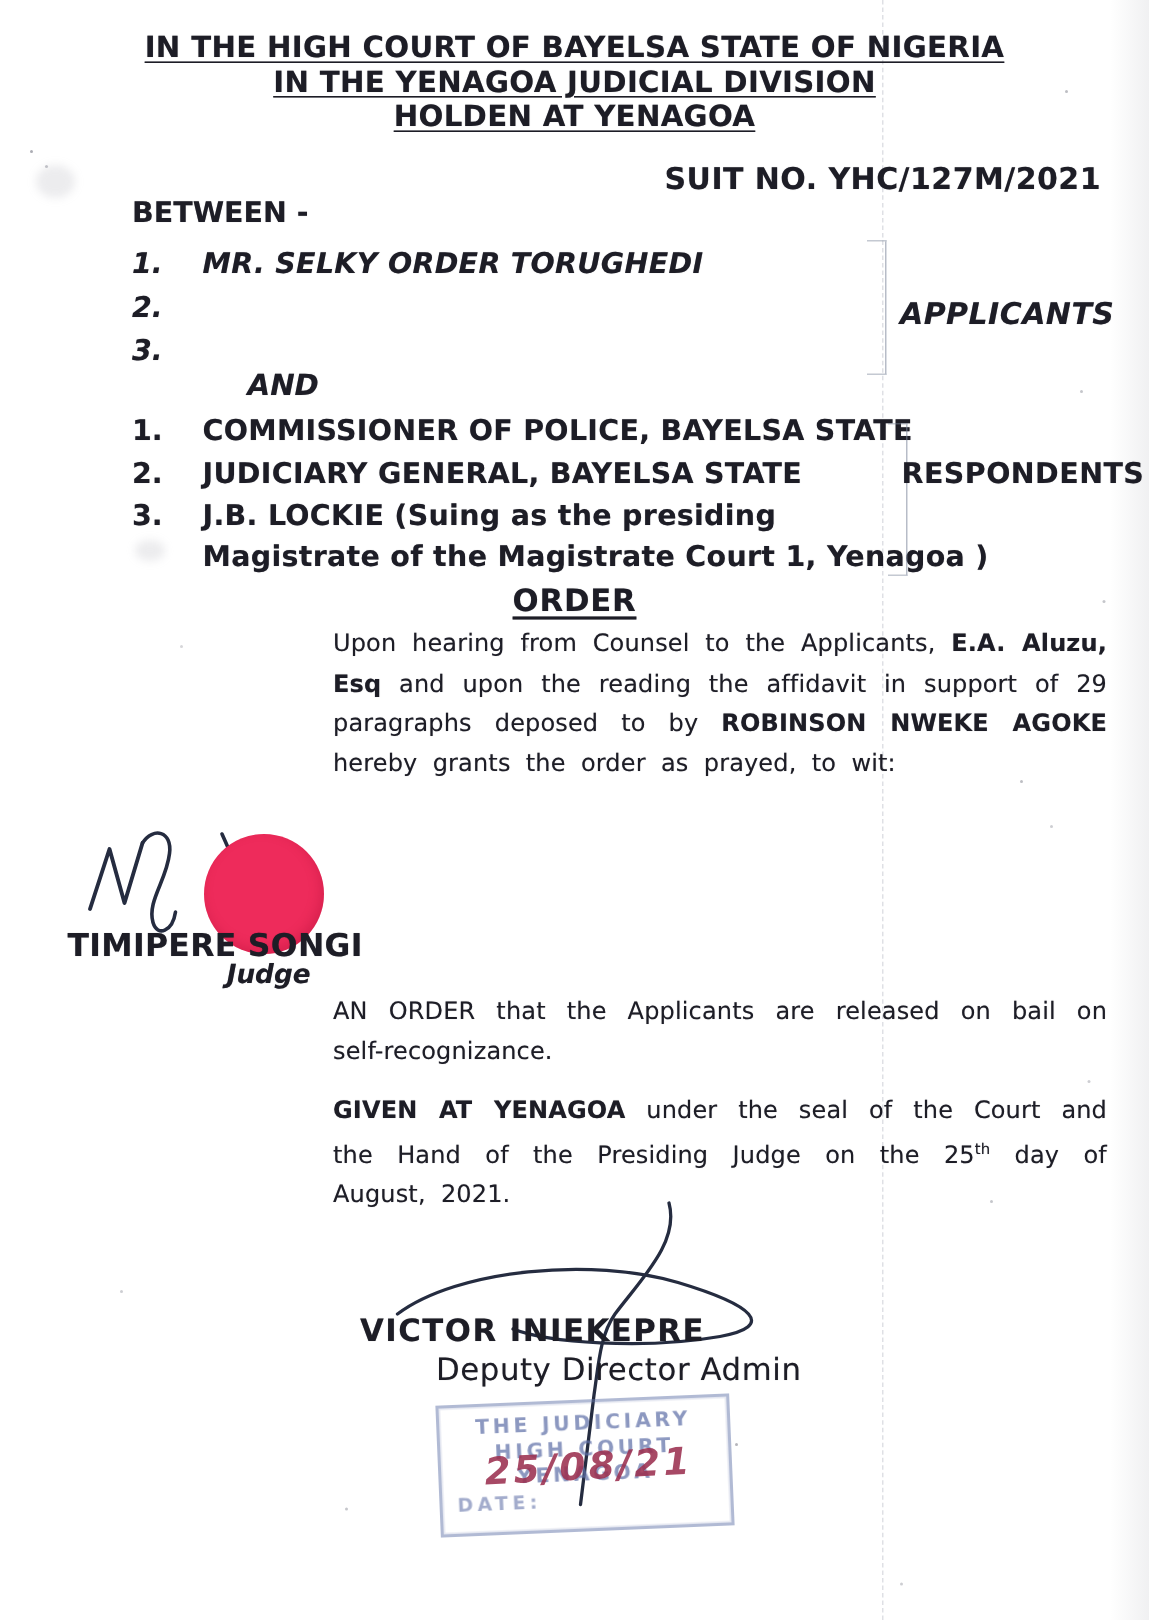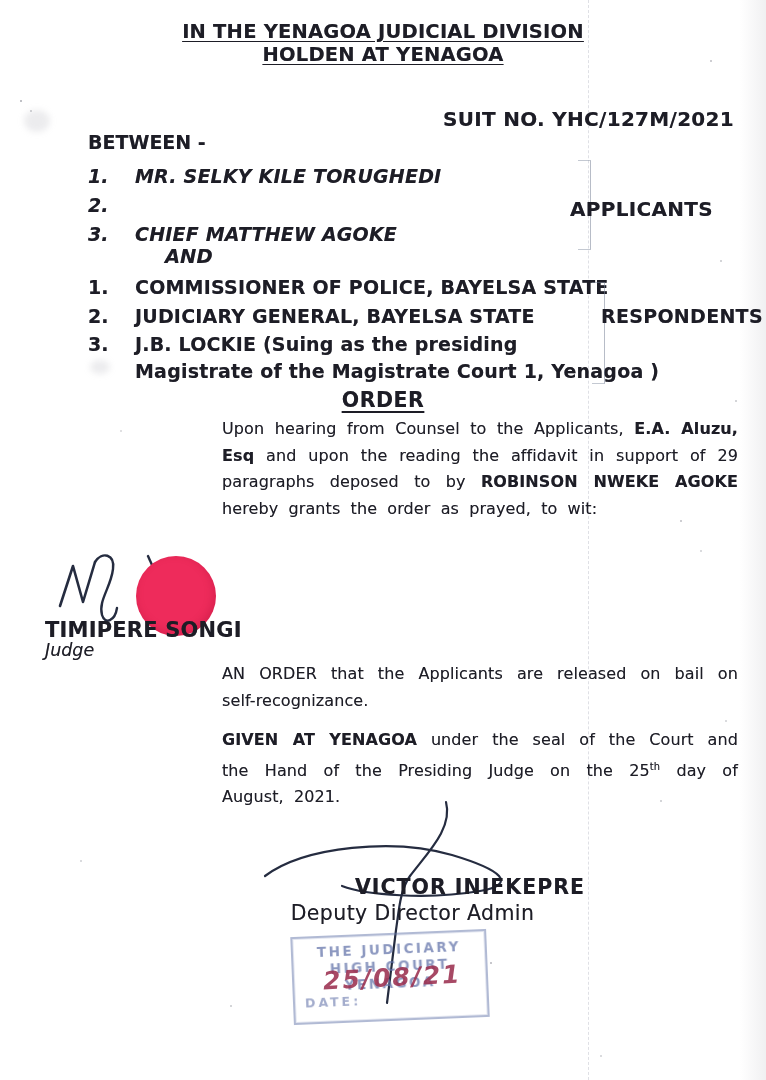--- a/index.html
+++ b/index.html
@@ -22,21 +22,21 @@
   }
   .suitno{ top:107px; right:32px; font-weight:bold; font-size:20px; letter-spacing:.3px; }
 
   
   .between{ top:131px; left:88px; font-weight:bold; font-size:19px; }
   .prow{ position:absolute; left:0; width:600px; height:29px; }
   .pnum{ position:absolute; left:88px; font-weight:bold; font-size:19px; }
   .pname{ position:absolute; left:135px; font-weight:bold; font-size:19px; letter-spacing:.2px; white-space:nowrap; }
   .ital .pnum,.ital .pname{ font-style:italic; }
   .andlbl{ top:245px; left:165px; font-weight:bold; font-style:italic; font-size:19.5px; }
-  .applicants-lbl{ top:197px; left:570px; font-weight:bold; font-size:20px; letter-spacing:.3px; }
+  .applicants-lbl{ top:197px; left:600px; font-weight:bold; font-style:italic; font-size:20px; letter-spacing:.3px; }
   .respondents-lbl{ top:305px; left:601px; font-weight:bold; font-size:19px; letter-spacing:.3px; }
   .bracket{ border-right:1.6px solid rgba(125,135,155,.55); }
   .bracket.caps{ border-top:1.6px solid rgba(125,135,155,.45); border-bottom:1.6px solid rgba(125,135,155,.45); }
 
   
   .order-head{ top:388px; left:0; width:766px; text-align:center; }
   .order-head span{
     font-weight:bold; font-size:20.5px; letter-spacing:.5px;
     text-decoration:underline; text-underline-offset:4px;
   }
@@ -45,24 +45,24 @@
     text-align:justify; text-align-last:left; word-spacing:5px; letter-spacing:.1px;
   }
 
   
   .seal{
     top:556px; left:136px; width:80px; height:80px; border-radius:50%;
     background:var(--seal,#ee2b5b);
     box-shadow:inset -2px -3px 8px rgba(150,0,40,.25);
   }
   .judge-name{ top:618px; left:45px; width:162px; text-align:center; font-weight:bold; font-size:21px; letter-spacing:.2px; white-space:nowrap; }
-  .judge-title{ top:640px; left:45px; width:162px; text-align:left; font-weight:normal; font-style:italic; font-size:17.5px; }
+  .judge-title{ top:640px; left:45px; width:162px; text-align:right; font-weight:bold; font-style:italic; font-size:17.5px; }
 
   
-  .reg-name{ top:875px; left:240px; width:345px; text-align:right; font-weight:bold; font-size:20.5px; letter-spacing:1px; white-space:nowrap; }
+  .reg-name{ top:875px; left:240px; width:345px; text-align:left; font-weight:bold; font-size:20.5px; letter-spacing:1px; white-space:nowrap; }
   .reg-title{ top:901px; left:240px; width:345px; text-align:center; font-size:20.5px; letter-spacing:.4px; white-space:nowrap; }
 
   
   .stamp{
     top:933px; left:292px; width:192px; height:84px;
     transform:rotate(-2.4deg);
     border:2.5px solid rgba(100,118,170,.5);
     box-shadow:0 0 0 1px rgba(100,118,170,.18) inset;
     color:rgba(96,112,168,.72);
     text-align:center; filter:blur(.3px);
@@ -105,39 +105,39 @@
 
 <div class="page" style="--ink: #1d1d26; --seal: #ee2b5b; --pen: #252c40; --date-ink: #9c3050; --stamp-ink: #6070a8;">
 
   <div class="abs foldline"></div>
   <div class="abs edge-shade"></div>
   <div class="abs speck"></div>
   <div class="abs smudge" style="top:110px;left:24px;width:26px;height:22px;"></div>
   <div class="abs smudge" style="top:360px;left:90px;width:20px;height:14px;"></div>
 
   <div class="abs header">
+    <div class="hline t">IN THE HIGH COURT OF BAYELSA STATE OF NIGERIA</div>
     <div class="hline t">IN THE YENAGOA JUDICIAL DIVISION</div>
     <div class="hline t">HOLDEN AT YENAGOA</div>
   </div>
 
   <div class="abs suitno t">SUIT NO. YHC/127M/2021</div>
 
   <div class="abs between t">BETWEEN -</div>
 
   <div>
     <div class="prow ital" style="top:165px;">
       <span class="pnum t">1.</span>
-      <span class="pname t">MR. SELKY KILE TORUGHEDI</span>
+      <span class="pname t">MR. SELKY ORDER TORUGHEDI</span>
     </div>
     <div class="prow ital" style="top:194px;">
       <span class="pnum t">2.</span>
     </div>
     <div class="prow ital" style="top:223px;">
       <span class="pnum t">3.</span>
-      <span class="pname t">CHIEF MATTHEW AGOKE</span>
     </div>
   </div>
   <div class="abs bracket caps" style="top:160px;left:578px;width:12px;height:88px;"></div>
   <div class="abs applicants-lbl t">APPLICANTS</div>
 
   <div class="abs andlbl t">AND</div>
 
   <div>
     <div class="prow" style="top:276px;">
       <span class="pnum t">1.</span>

